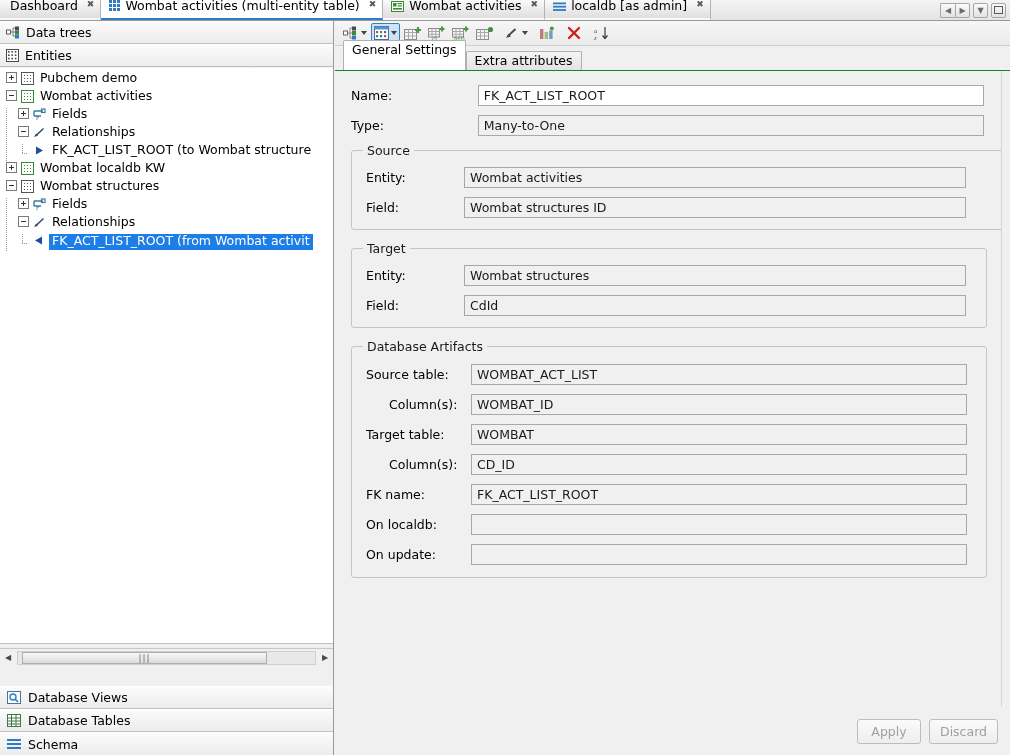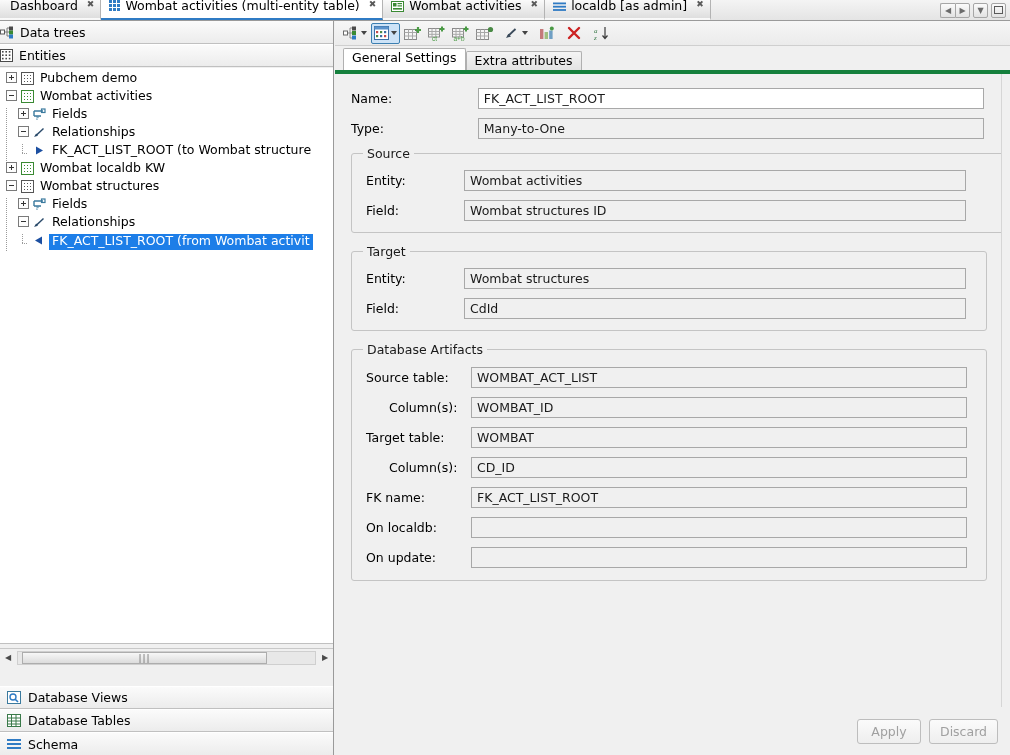--- a/index.html
+++ b/index.html
@@ -81,20 +81,21 @@
   
   .sidebar {
     position: absolute; left: 0; top: 21px; width: 334px; height: 734px;
     background: #f0f0f0;
     box-sizing: border-box;
     border-right: 1px solid #9a9a9a;
   }
   .sb-header {
     height: 23px; box-sizing: border-box;
     display: flex; align-items: center; gap: 6px;
+    padding-left: 6px;
     background: linear-gradient(to bottom,#fbfbfb,#ececec);
     border-bottom: 1px solid #c0c0c0;
     border-top: 1px solid #ffffff;
     font-size: 12.5px;
   }
   .sb-header.first { border-top: none; }
   .sb-body {
     position: absolute; left: 0; top: 47px; width: 333px; bottom: 111px;
     background: #ffffff;
     border-bottom: 1px solid #c0c0c0;
@@ -216,26 +217,26 @@
     height: 24px; display: flex; align-items: flex-end; padding-left: 8px;
     box-sizing: border-box; position: relative;
   }
   .ptab {
     font-size: 12.5px; padding: 3px 8px 4px 8px;
     border: 1px solid #b0b0b0; border-bottom: none;
     background: linear-gradient(to bottom,#f4f4f4,#e2e2e2);
     border-radius: 2px 2px 0 0; line-height: 1;
     position: relative; top: 1px;
   }
-  .ptab.sel { background: #ffffff; top: 0; padding-bottom: 6px; z-index: 2; }
+  .ptab.sel { background: #ffffff; top: 0; padding-bottom: 14px; z-index: 2; }
 
   .panel-body {
     position: absolute; left: 0; top: 49px; right: 0; bottom: 48px;
     background: #f0f0f0;
-    border-top: 4px solid #15803d;
+    border-top: 1px solid #15803d;
     box-sizing: border-box;
     overflow: hidden;
   }
   .content {
     position: absolute; left: 0; top: 0; right: 9px; bottom: 0;
     background: #f0f0f0;
     padding: 14px 17px 0 16px;
     box-sizing: border-box;
   }
   .vscroll-track {

